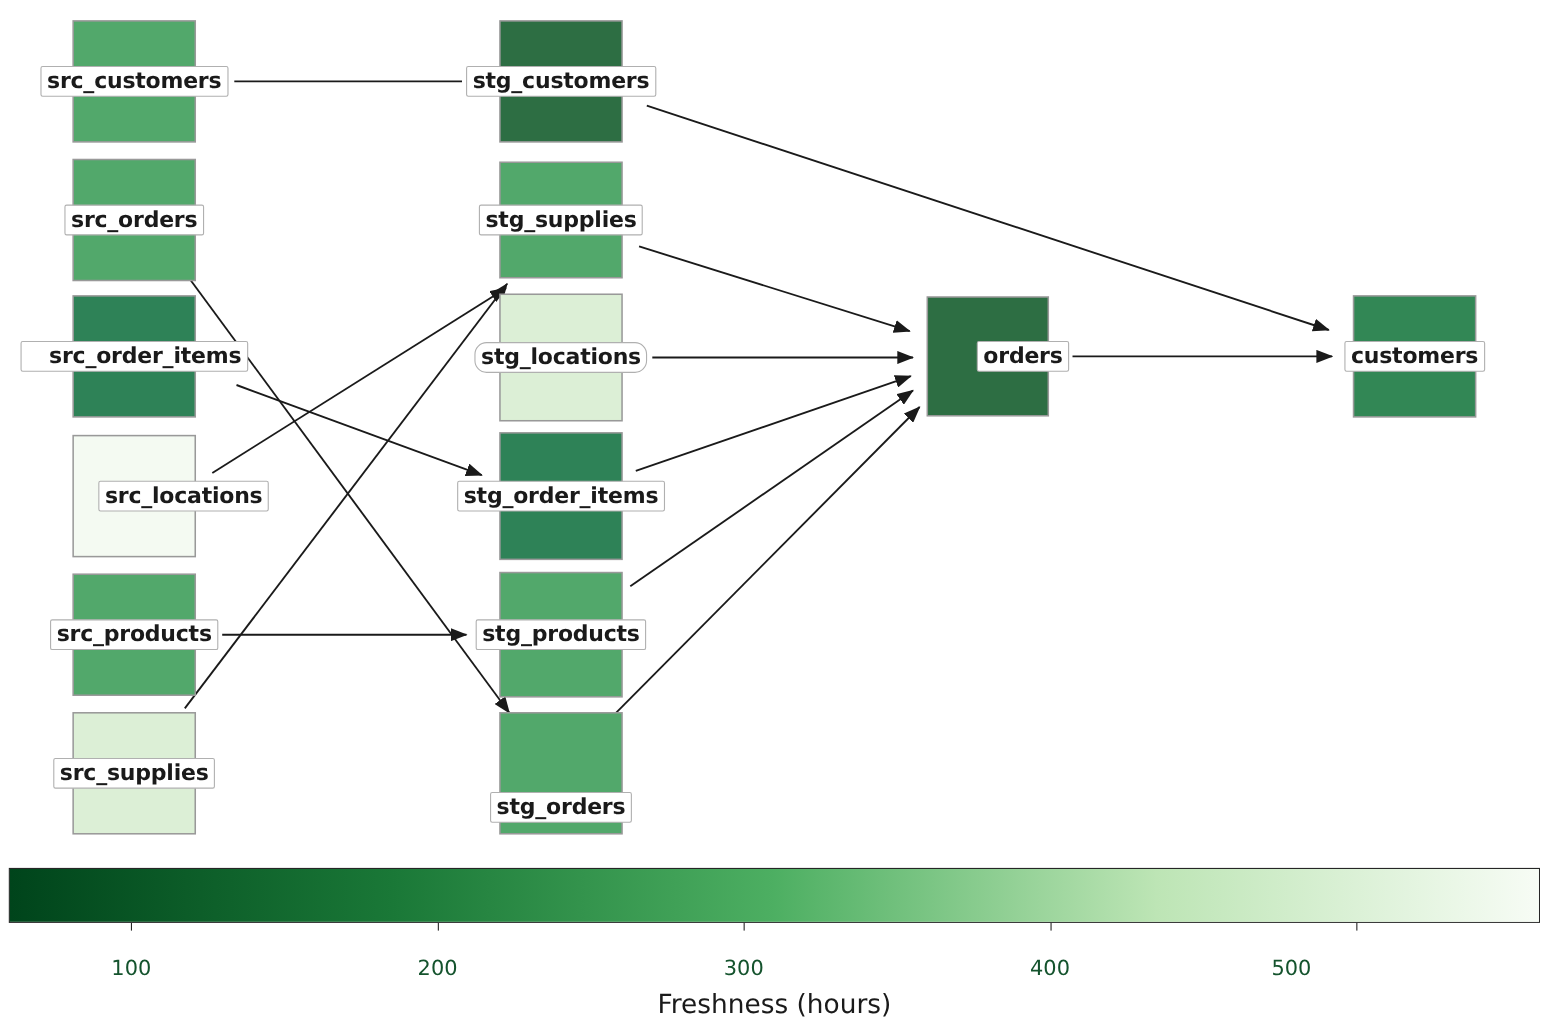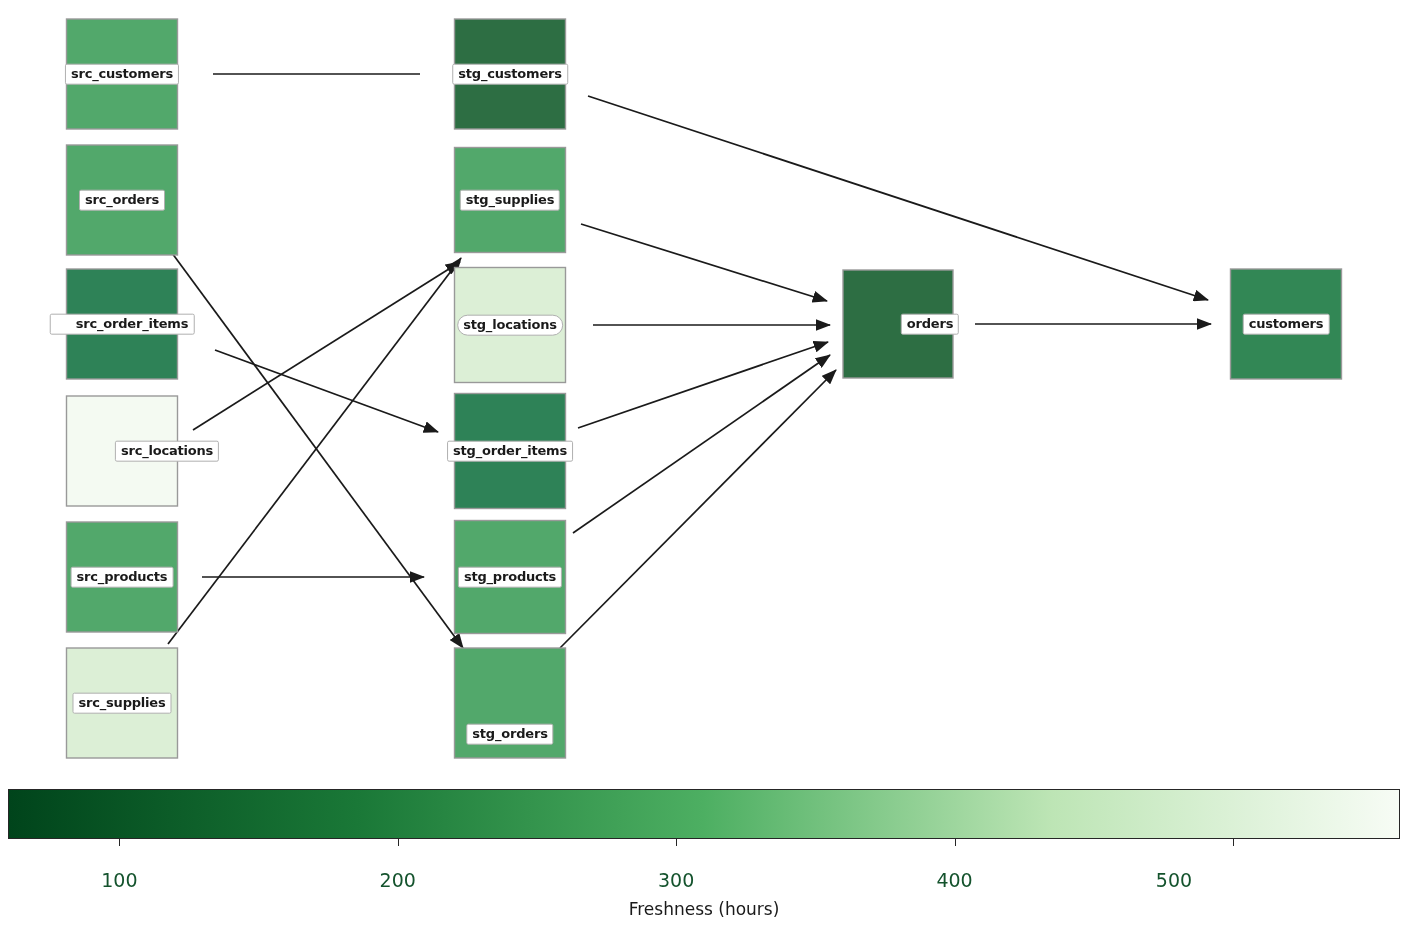--- a/index.html
+++ b/index.html
@@ -32,21 +32,21 @@
     fill: none;
   }
   .node-label {
     position: absolute;
     transform: translate(-50%, -50%);
     background: #ffffff;
     border: 1.4px solid #b0b0b0;
     border-radius: 2px;
     padding: 2px 5px 3px 5px;
     font-family: "DejaVu Sans", sans-serif;
-    font-size: 13px;
+    font-size: 20px;
     font-weight: bold;
     color: #1a1a1a;
     white-space: nowrap;
     line-height: 1.05;
     letter-spacing: -0.2px;
   }
   #colorbar-wrap {
     position: absolute;
     left: 8px;
     top: 789px;
@@ -74,21 +74,21 @@
     font-size: 19px;
     color: #14532d;
     white-space: nowrap;
   }
   #cb-axis-label {
     position: absolute;
     top: 899px;
     left: 704px;
     transform: translateX(-50%);
     font-family: "DejaVu Sans", sans-serif;
-    font-size: 17px;
+    font-size: 24px;
     color: #1a1a1a;
     white-space: nowrap;
   }
 </style>
 </head>
 <body>
 
 <div id="canvas">
 
   <svg id="graph-svg" viewBox="0 0 1410 926" xmlns="http://www.w3.org/2000/svg">

